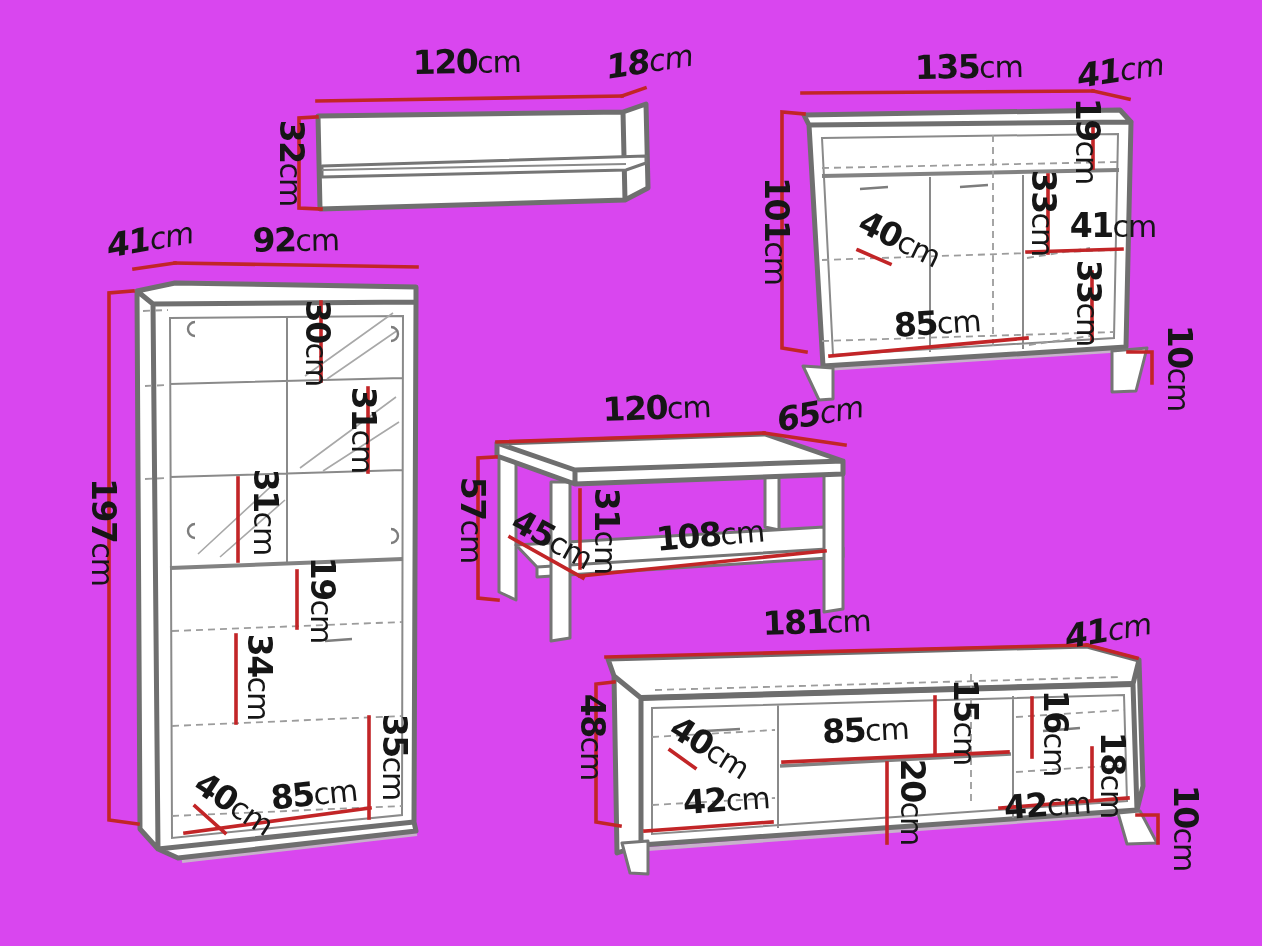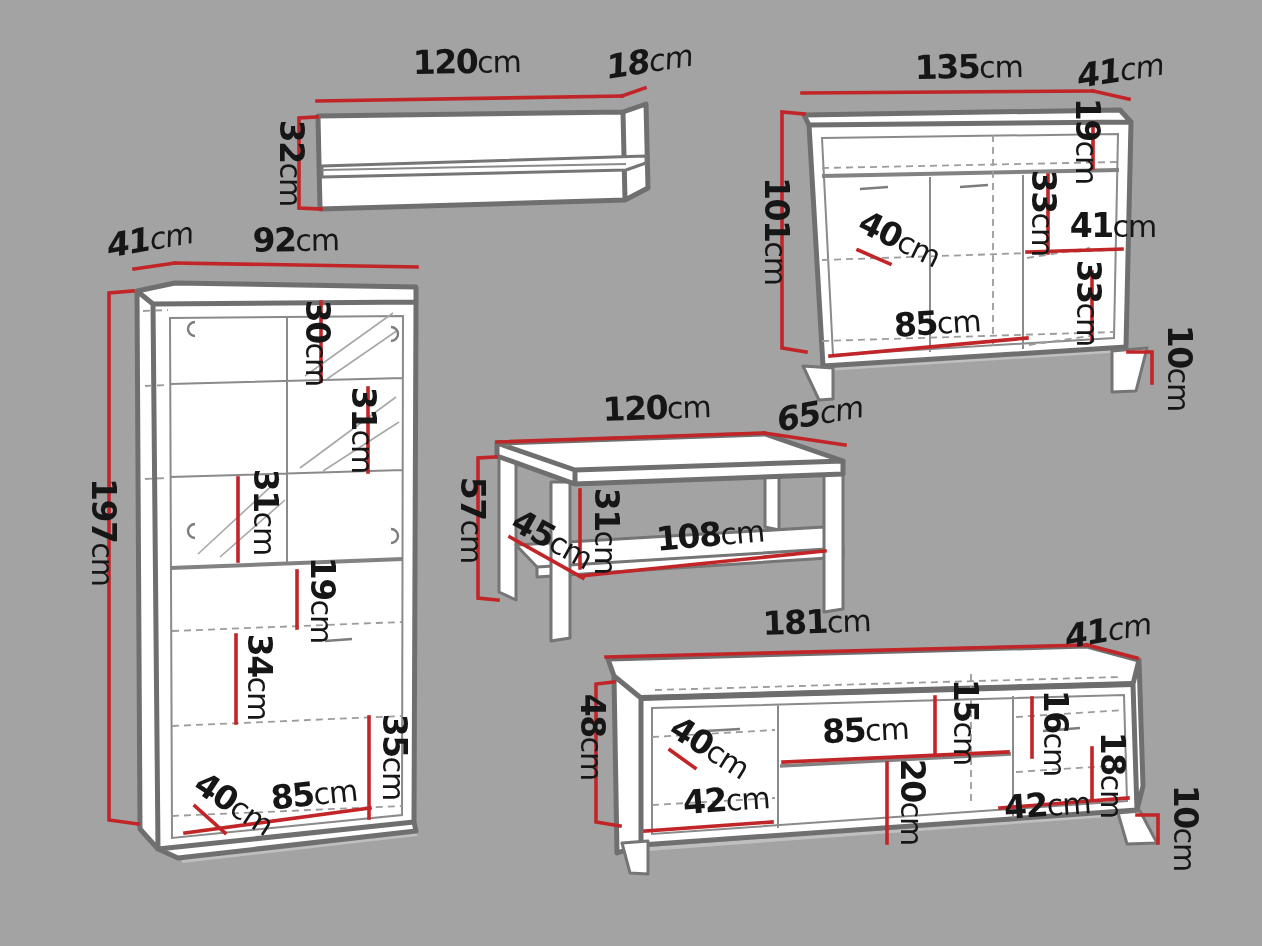--- a/index.html
+++ b/index.html
@@ -1,16 +1,16 @@
 <!DOCTYPE html>
 <html><head>
 <meta charset="utf-8">
 <style>
   html,body{margin:0;padding:0;background:#ffffff;}
-  .stage{position:relative;width:1262px;height:946px;background:#a3a3a3;overflow:hidden;}
+  .stage{position:relative;width:1262px;height:946px;background:#d946ef;overflow:hidden;}
   svg{display:block;}
   .frame{fill:#ffffff;stroke:#6f6f6f;stroke-width:5;stroke-linejoin:round;}
   .frame2{fill:#ffffff;stroke:#757575;stroke-width:3;stroke-linejoin:round;}
   .band{fill:none;stroke:#6d6d6d;stroke-width:6;}
   .thin{fill:none;stroke:#8a8a8a;stroke-width:2;}
   .thick{fill:none;stroke:#828282;stroke-width:4;}
   .shelfline{fill:none;stroke:#828282;stroke-width:3.5;}
   .dash{fill:none;stroke:#9c9c9c;stroke-width:1.8;stroke-dasharray:7 5;}
   .glass{fill:none;stroke:#a8a8a8;stroke-width:1.6;}
   .handle{fill:none;stroke:#7d7d7d;stroke-width:2.4;}

